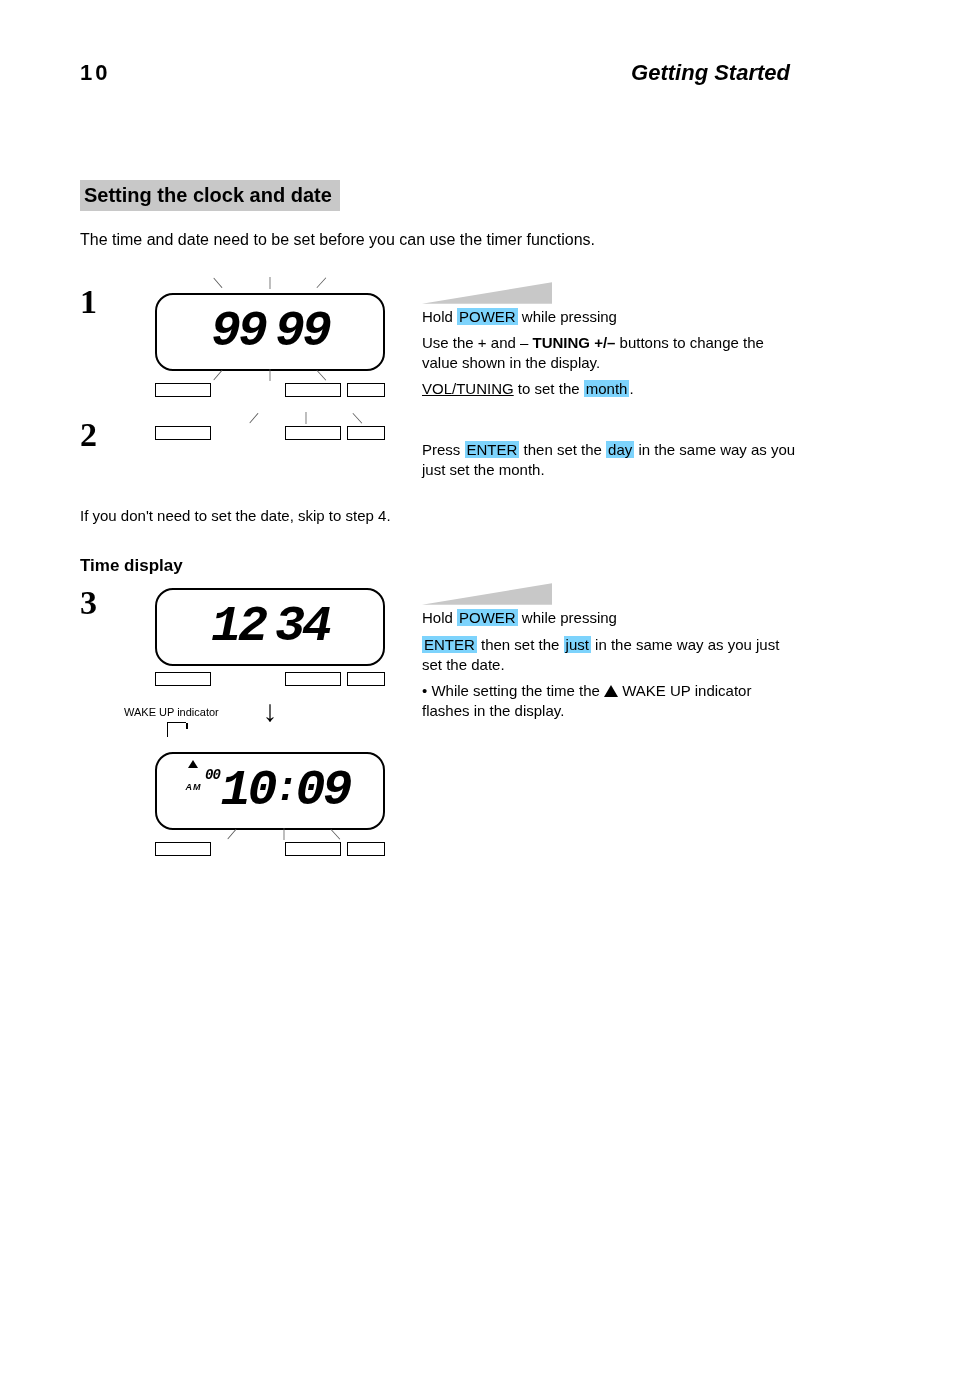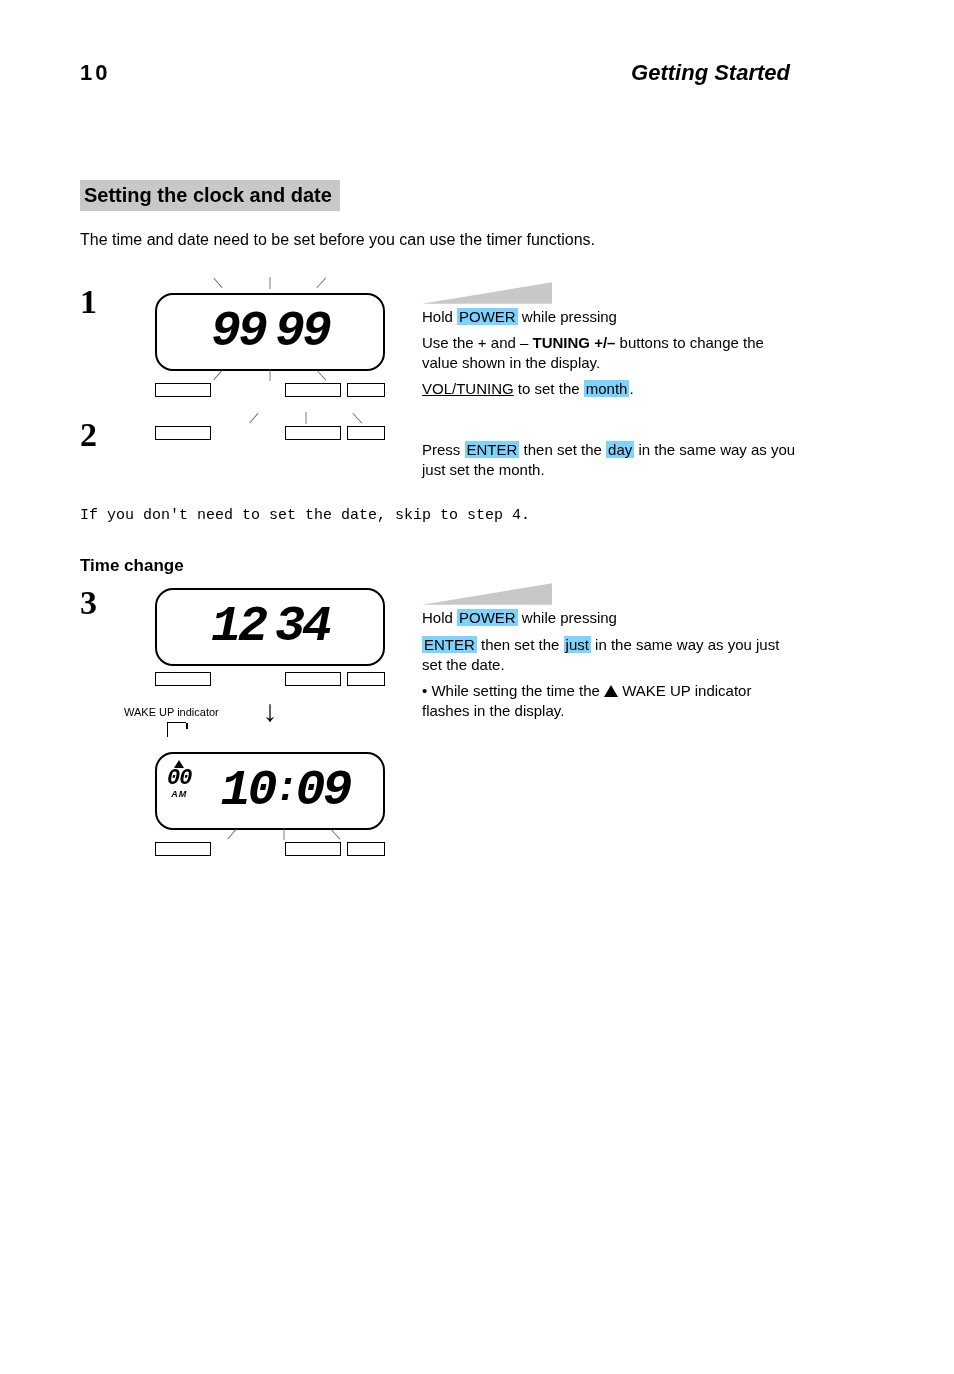--- a/index.html
+++ b/index.html
@@ -104,25 +104,26 @@
     left: 10px;
     top: 6px;
     text-align: center;
   }
   .lcd-small .tri-up {
     border-left-width:5px; border-right-width:5px; border-bottom-width:8px;
     display:block; margin:0 auto 1px auto;
   }
   .lcd-small-digits {
     font-family: 'Courier New', monospace;
-    font-size: 22px;
+    font-size: 14px;
     font-style: italic;
     font-weight: bold;
     letter-spacing: -1px;
     line-height: 0.9;
+    margin-left: 38px;
   }
   .lcd-am {
     font-family: Arial, sans-serif;
     font-size: 9px;
     font-style: italic;
     font-weight: bold;
     letter-spacing: 1px;
   }
   .lcd-main {
     font-family: 'Courier New', monospace;
@@ -171,21 +172,20 @@
     width:0; height:0;
     border-bottom: 24px solid #c8c8c8;
     border-left: 130px solid transparent;
     transform: scaleY(0.9);
     margin-bottom:2px;
   }
   .underline { text-decoration: underline; }
   .skipnote {
     font-size:15px; line-height:1.35;
     margin: 20px 0 30px 0;
-    font-family: Liberation Mono, monospace;
   }
   .subhead {
     font-size:17px; font-weight:bold; margin: 24px 0 6px 0;
   }
 </style>
 </head>
 <body>
 
 <div class="page">
   <div class="page-num">10</div>
@@ -254,21 +254,21 @@
       </div>
       <div class="text-col">
         <p style="margin-top:26px;">
           <span>Press </span><span class="hl">ENTER</span><span> then set the </span><span class="hl">day</span><span> in the same way as you just set the month.</span>
         </p>
       </div>
     </div>
 
     <div class="skipnote">If you don't need to set the date, skip to step 4.</div>
 
-    <div class="subhead">Time change</div>
+    <div class="subhead">Time display</div>
 
     
     <div class="row">
       <div class="step-col">3</div>
       <div class="fig-col">
         <div class="lcd-frame">
           <span class="lcd-main">
             <span>12</span><span class="gap"></span><span>34</span>
           </span>
         </div>

